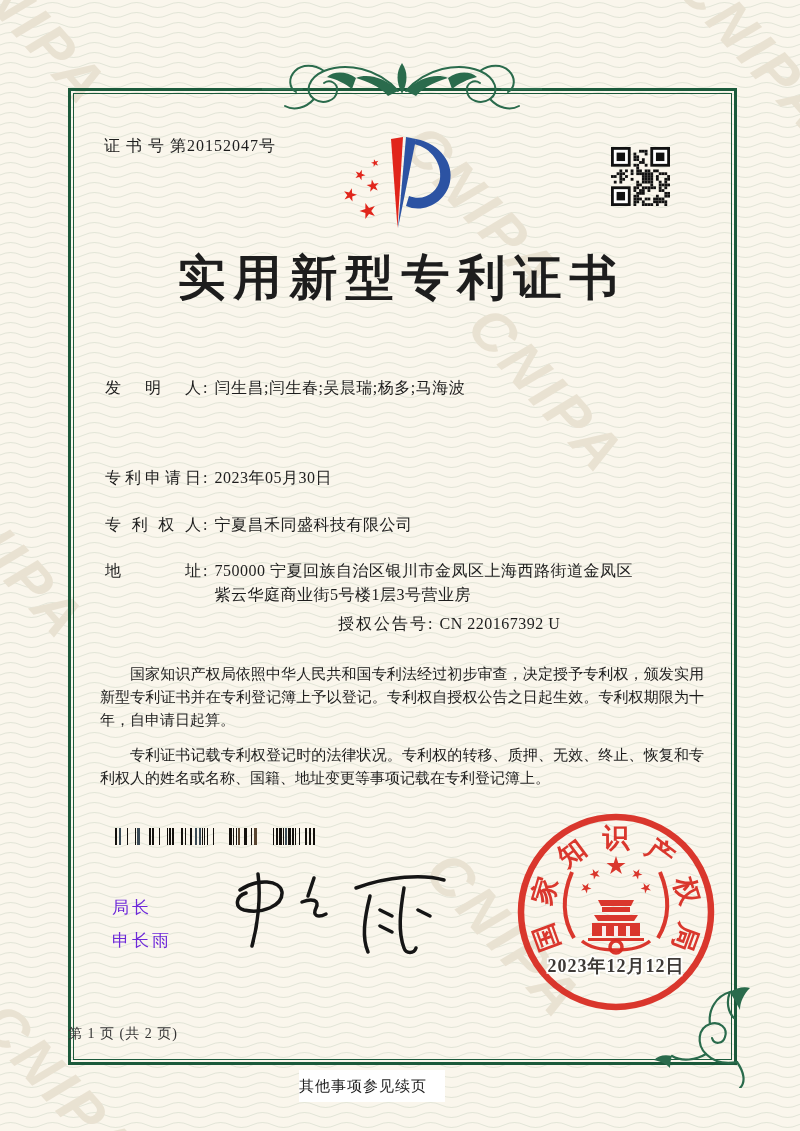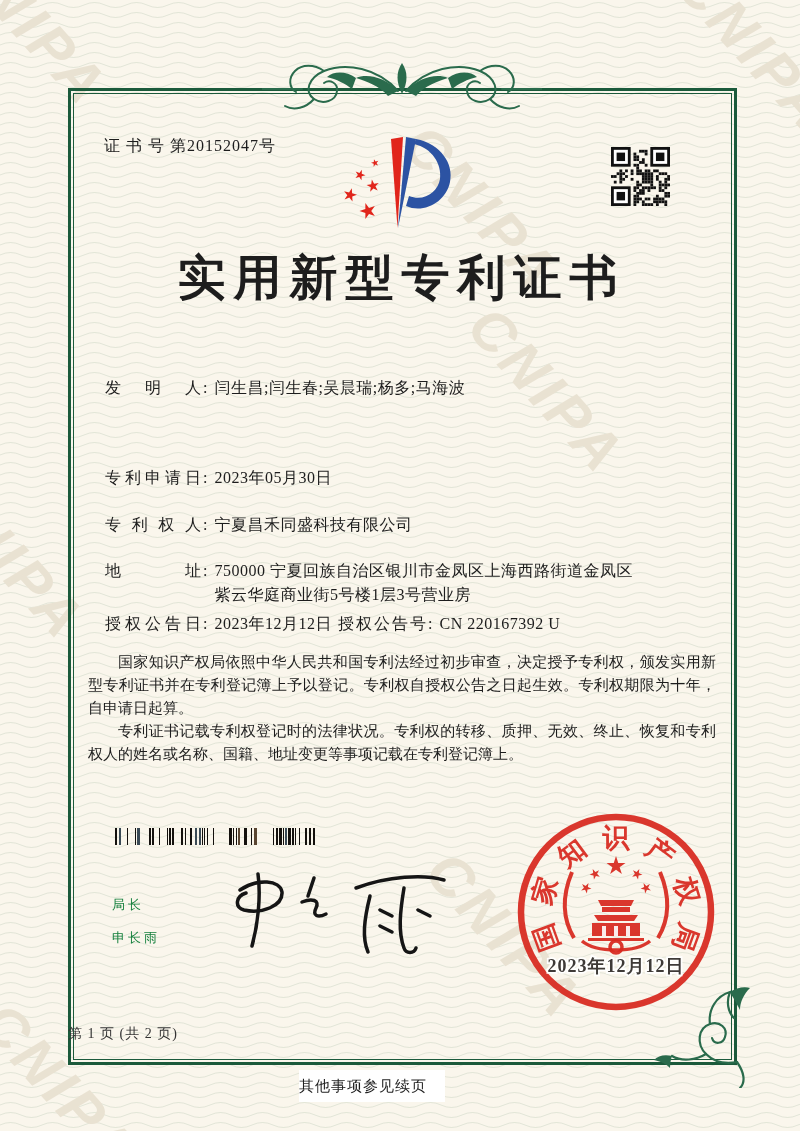--- a/index.html
+++ b/index.html
@@ -24,24 +24,24 @@
   .row{left:105px;font-size:16px;line-height:24px}
   .row .lab{display:inline-block;width:96px;text-align:justify;text-align-last:justify;vertical-align:top}
   .row .col{margin:0 7px 0 2px;vertical-align:top}
   .row .val{display:inline-block;vertical-align:top;letter-spacing:0.5px}
   .r1{top:325px}.r2{top:376px}.r3{top:420px}.r4{top:466px}.r5{top:513px}.r6{top:559px}
   .r6 .val{width:432px}
   .g1{top:612px}
   .g2{left:338px;top:612px}
   .g2 .lab{width:88px}
   .paras{left:88px;top:651px;width:628px;font-size:15px;line-height:23px;text-align:justify}
-  .paras p{margin:0;text-indent:2em}
+  .paras p{margin:12px;text-indent:2em}
   .barcode{left:115px;top:828px}
   .officer{left:112px;font-family:"Liberation Sans","DejaVu Sans",sans-serif;
-           font-size:13px;letter-spacing:3px;color:#15803d}
+           font-size:17px;letter-spacing:3px;color:#6d28d9}
   .ot{top:896px}.on{top:929px}
   .sig{left:228px;top:862px}
   .seal{left:510px;top:806px;z-index:4}
   .flour{z-index:3}
   .pageind{left:68px;top:1025px;width:667px;font-size:14px;letter-spacing:1px;color:#333}
   .contbox{left:299px;top:1070px;width:146px;height:32px;background:#ffffff;
            line-height:32px;font-size:15px;letter-spacing:1px}
 </style>
 </head>
 <body>
@@ -253,23 +253,20 @@
   </div>
   <div class="abs row r4">
     <span class="lab">专利申请日</span><span class="col">:</span><span class="val">2023年05月30日</span>
   </div>
   <div class="abs row r5">
     <span class="lab">专利权人</span><span class="col">:</span><span class="val">宁夏昌禾同盛科技有限公司</span>
   </div>
   <div class="abs row r6">
     <span class="lab">地址</span><span class="col">:</span><span class="val">750000 宁夏回族自治区银川市金凤区上海西路街道金凤区紫云华庭商业街5号楼1层3号营业房</span>
   </div>
-  <div class="abs row g1">
-    <span class="lab">授权公告日</span><span class="col">:</span><span class="val">2023年12月12日</span>
-  </div>
   <div class="abs row g2">
     <span class="lab">授权公告号</span><span class="col">:</span><span class="val">CN 220167392 U</span>
   </div>
 
   <div class="abs paras">
     <p>国家知识产权局依照中华人民共和国专利法经过初步审查，决定授予专利权，颁发实用新型专利证书并在专利登记簿上予以登记。专利权自授权公告之日起生效。专利权期限为十年，自申请日起算。</p>
     <p>专利证书记载专利权登记时的法律状况。专利权的转移、质押、无效、终止、恢复和专利权人的姓名或名称、国籍、地址变更等事项记载在专利登记簿上。</p>
   </div>
 
   <svg class="abs barcode" id="barcode" width="203" height="17" viewBox="0 0 203 17">

